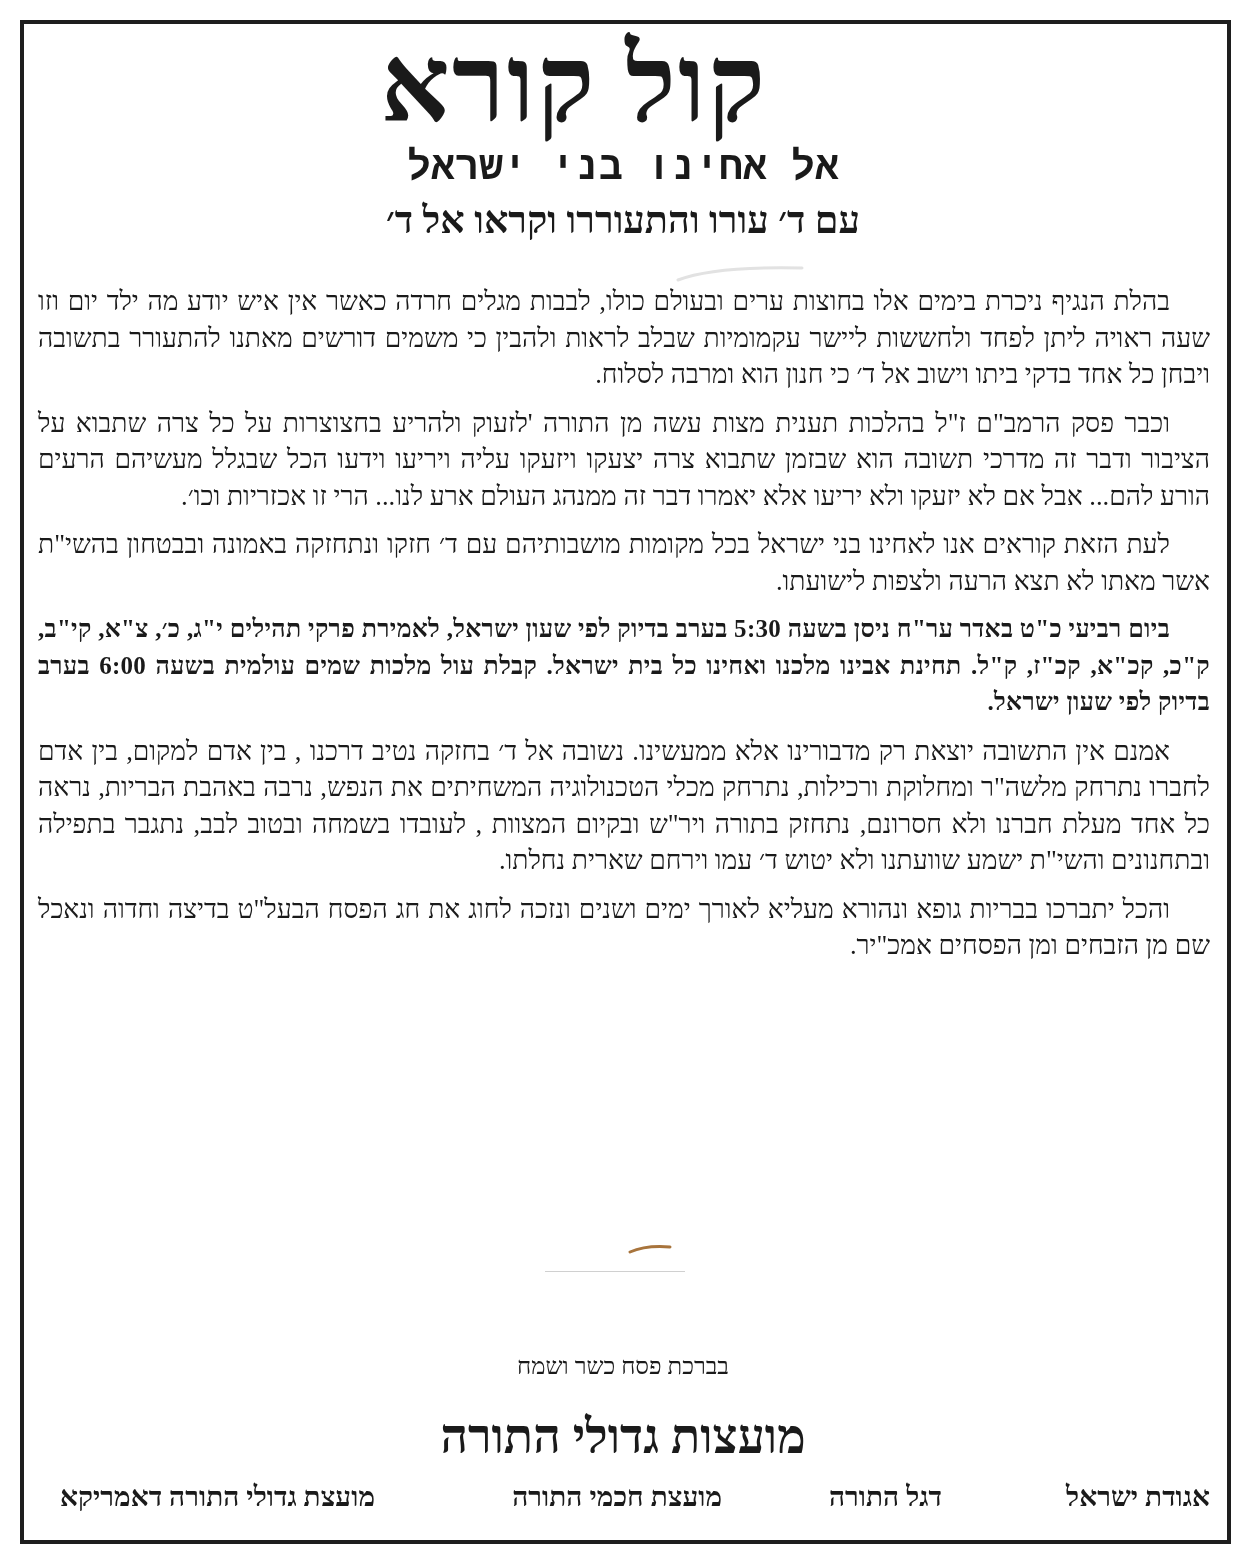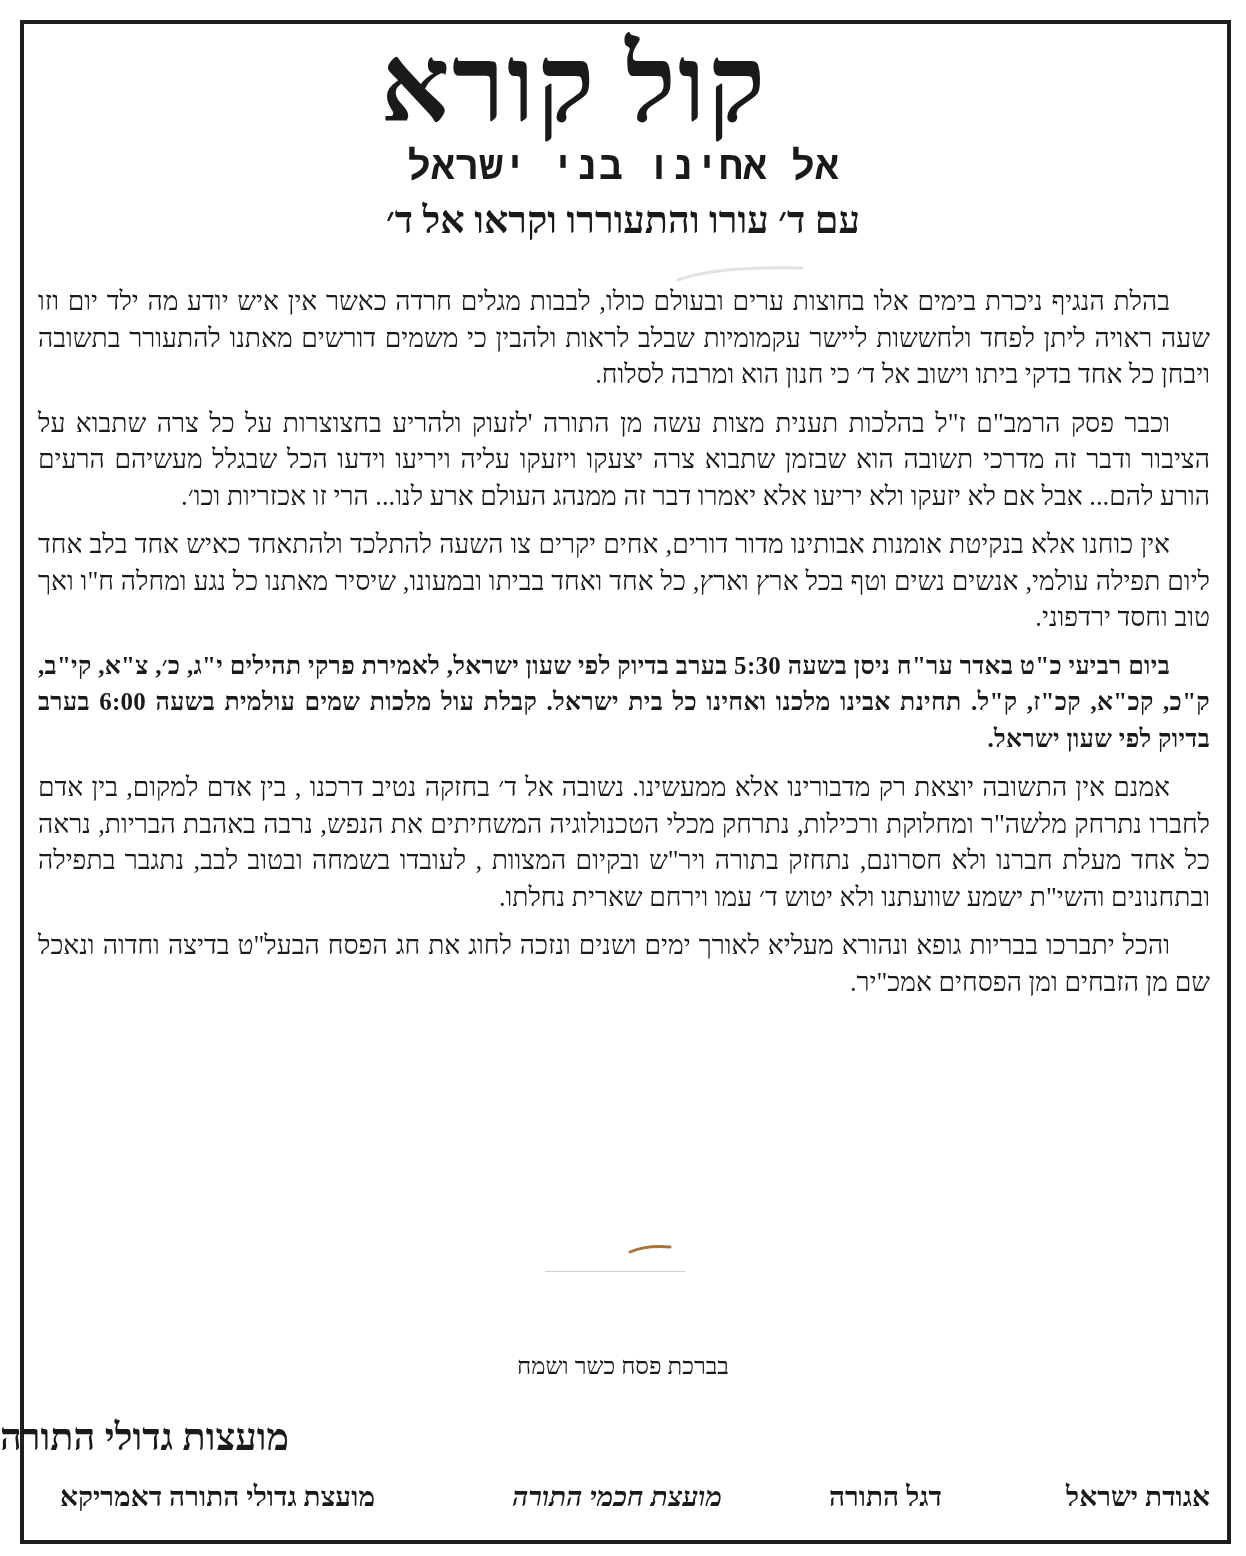--- a/index.html
+++ b/index.html
@@ -113,25 +113,25 @@
       direction: rtl;
       font-family: "Liberation Serif", serif;
       font-size: 24px;
       line-height: 30px;
     }
     .council {
       position: absolute;
       top: 1414px;
       left: 0;
       width: 1246px;
-      text-align: left;
+      text-align: center;
       direction: rtl;
       font-family: "Liberation Serif", serif;
       font-weight: bold;
-      font-size: 38px;
+      font-size: 48px;
       line-height: 46px;
     }
     .signatories {
       position: absolute;
       top: 1479px;
       left: 38px;
       width: 1172px;
       height: 40px;
       direction: rtl;
     }
@@ -140,40 +140,40 @@
       top: 0;
       font-family: "Liberation Serif", serif;
       font-weight: bold;
       font-size: 28px;
       line-height: 36px;
       white-space: nowrap;
       direction: rtl;
     }
     .sig-0 { right: 0px; }
     .sig-1 { right: 268px; }
-    .sig-2 { right: 488px; font-style: italic; }
+    .sig-2 { right: 488px; }
     .sig-3 { left: 22px; }
   </style>
 </head>
 <body>
 
 <div class="frame"></div>
 
 <div class="title">קול קורא</div>
 <div class="subtitle1">אל אחינו בני ישראל</div>
 <div class="subtitle2">עם ד׳ עורו והתעוררו וקראו אל ד׳</div>
 
 <svg class="deco-curve" viewBox="0 0 132 20">
   <path d="M4 18 Q 40 4 128 6" stroke="#e2e2e2" stroke-width="3" fill="none" stroke-linecap="round"></path>
 </svg>
 
 <div class="body-text">
   <p class="para">בהלת הנגיף ניכרת בימים אלו בחוצות ערים ובעולם כולו, לבבות מגלים חרדה כאשר אין איש יודע מה ילד יום וזו שעה ראויה ליתן לפחד ולחששות ליישר עקמומיות שבלב לראות ולהבין כי משמים דורשים מאתנו להתעורר בתשובה ויבחן כל אחד בדקי ביתו וישוב אל ד׳ כי חנון הוא ומרבה לסלוח.</p>
   <p class="para">וכבר פסק הרמב"ם ז"ל בהלכות תענית מצות עשה מן התורה 'לזעוק ולהריע בחצוצרות על כל צרה שתבוא על הציבור ודבר זה מדרכי תשובה הוא שבזמן שתבוא צרה יצעקו ויזעקו עליה ויריעו וידעו הכל שבגלל מעשיהם הרעים הורע להם... אבל אם לא יזעקו ולא יריעו אלא יאמרו דבר זה ממנהג העולם ארע לנו... הרי זו אכזריות וכו׳.</p>
-  <p class="para">אין כוחנו אלא בנקיטת אומנות אבותינו מדור דורים, אחים יקרים צו השעה להתלכד ולהתאחד כאיש אחד בלב אחד ליום תפילה עולמי, אנשים נשים וטף בכל ארץ וארץ, כל אחד ואחד בביתו ובמעונו, שיסיר מאתנו כל נגע ומחלה ח"ו ואך טוב וחסד ירדפוני.</p>
+  <p class="para">לעת הזאת קוראים אנו לאחינו בני ישראל בכל מקומות מושבותיהם עם ד׳ חזקו ונתחזקה באמונה ובבטחון בהשי"ת אשר מאתו לא תצא הרעה ולצפות לישועתו.</p>
   <p class="para bold">ביום רביעי כ"ט באדר ער"ח ניסן בשעה 5:30 בערב בדיוק לפי שעון ישראל, לאמירת פרקי תהילים י"ג, כ׳, צ"א, קי"ב, ק"כ, קכ"א, קכ"ז, ק"ל. תחינת אבינו מלכנו ואחינו כל בית ישראל. קבלת עול מלכות שמים עולמית בשעה 6:00 בערב בדיוק לפי שעון ישראל.</p>
   <p class="para">אמנם אין התשובה יוצאת רק מדבורינו אלא ממעשינו. נשובה אל ד׳ בחזקה נטיב דרכנו , בין אדם למקום, בין אדם לחברו נתרחק מלשה"ר ומחלוקת ורכילות, נתרחק מכלי הטכנולוגיה המשחיתים את הנפש, נרבה באהבת הבריות, נראה כל אחד מעלת חברנו ולא חסרונם, נתחזק בתורה ויר"ש ובקיום המצוות , לעובדו בשמחה ובטוב לבב, נתגבר בתפילה ובתחנונים והשי"ת ישמע שוועתנו ולא יטוש ד׳ עמו וירחם שארית נחלתו.</p>
   <p class="para">והכל יתברכו בבריות גופא ונהורא מעליא לאורך ימים ושנים ונזכה לחוג את חג הפסח הבעל"ט בדיצה וחדוה ונאכל שם מן הזבחים ומן הפסחים אמכ"יר.</p>
 </div>
 
 <svg class="pen-mark" viewBox="0 0 44 10">
   <path d="M2 8 Q 18 1 42 3" stroke="#a8743c" stroke-width="3" fill="none" stroke-linecap="round"></path>
 </svg>
 <div class="underline-mark"></div>
 

